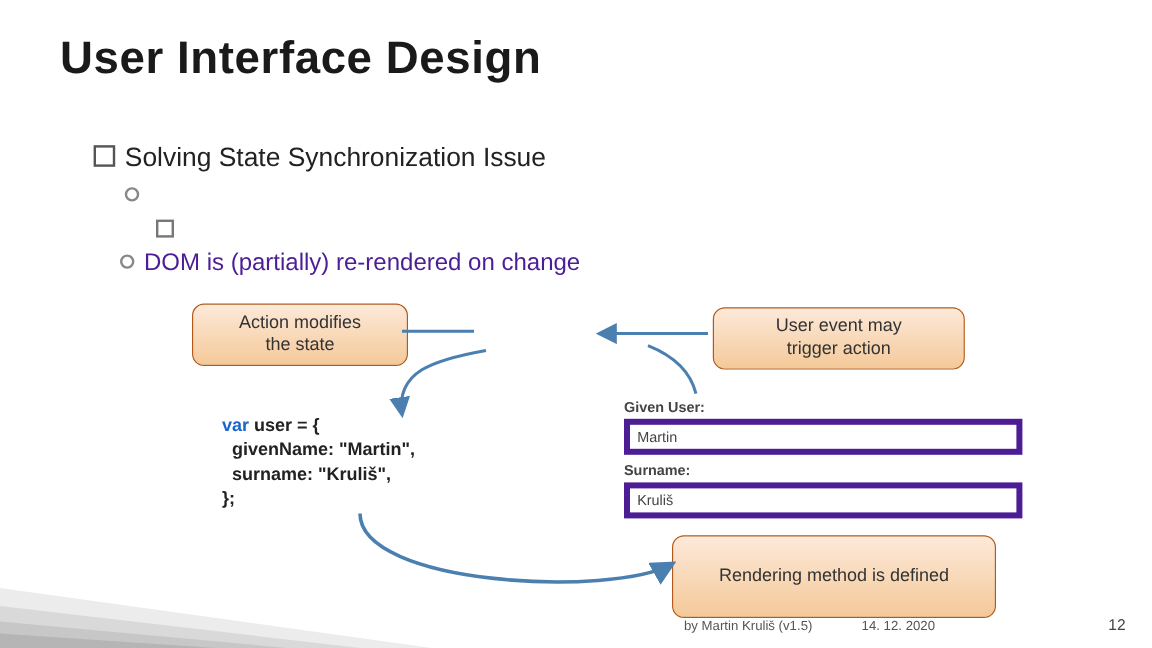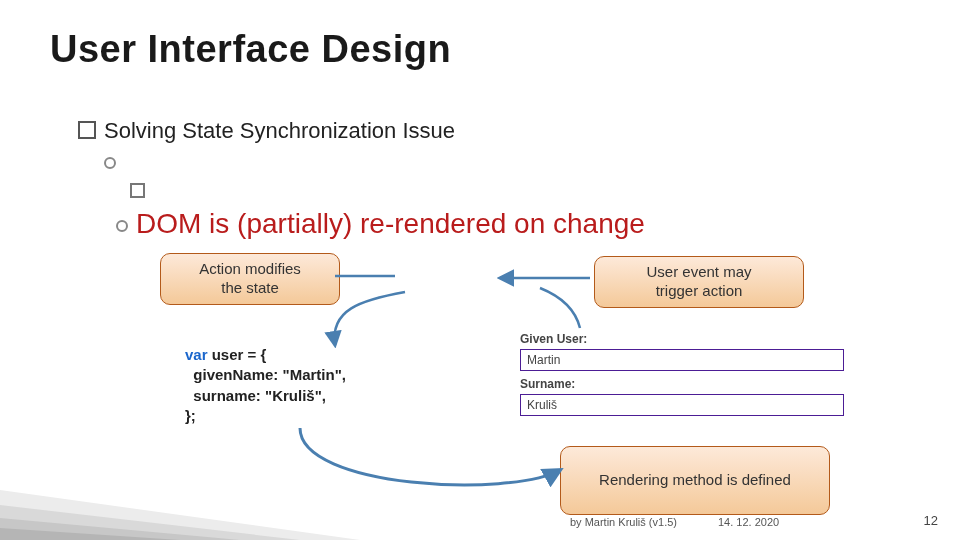--- a/index.html
+++ b/index.html
@@ -4,32 +4,32 @@
 <style>
   html,body{margin:0;padding:0;width:960px;height:540px;background:#fff;font-family:"Segoe UI",Arial,sans-serif;color:#222;overflow:hidden}
   .slide{position:relative;width:960px;height:540px}
   .title{position:absolute;left:50px;top:28px;font-size:38px;font-weight:700;color:#1a1a1a;letter-spacing:.5px}
   .l1{position:absolute;left:78px;top:118px;font-size:22px}
   .l1 .sq{display:inline-block;width:14px;height:14px;border:2px solid #555;margin-right:8px;vertical-align:-1px}
   .l2{position:absolute;left:104px;top:152px;font-size:20px;color:#555}
   .l2 .ring{display:inline-block;width:8px;height:8px;border:2px solid #888;border-radius:50%;margin-right:8px;vertical-align:1px}
   .l3{position:absolute;left:130px;top:182px;font-size:17px;color:#555}
   .l3 .sq{display:inline-block;width:11px;height:11px;border:2px solid #777;margin-right:7px;vertical-align:-1px}
-  .l2b{position:absolute;left:116px;top:208px;font-size:28px;color:#b91c1c}
+  .l2b{position:absolute;left:100px;top:208px;font-size:20px;color:#4c1d95}
   .l2b .ring{display:inline-block;width:8px;height:8px;border:2px solid #888;border-radius:50%;margin-right:8px;vertical-align:1px}
   .callout{position:absolute;padding:6px 14px;border:1px solid #b35a1a;background:linear-gradient(#fde9d9,#f4c999);border-radius:10px;font-size:15px;text-align:center;color:#333;line-height:1.25}
   .co1{left:160px;top:253px;width:150px}
   .co2{left:594px;top:256px;width:180px}
   .co3{left:560px;top:446px;width:240px;padding:24px 14px}
   .actionbox{position:absolute;left:400px;top:262px;padding:5px 22px;border:1px solid #3a6aa0;background:linear-gradient(#eaf2fb,#cfe0f2);border-radius:6px;font-size:17px;color:#222}
   .codebox{position:absolute;left:185px;top:345px;font-family:Liberation Sans, sans-serif;font-size:15px;font-weight:700;line-height:1.35;color:#222}
   .codebox .kw{color:#1a66cc}
   .formbox{position:absolute;left:520px;top:330px;width:330px;font-size:12px;color:#555}
   .formbox .lbl{font-weight:700;color:#444;margin-top:2px}
-  .formbox .inp{border:1px solid #4c1d95;background:#fff;padding:3px 6px;margin:3px 0 6px 0;font-size:12px;color:#444;width:310px}
+  .formbox .inp{border:5px solid #4c1d95;background:#fff;padding:3px 6px;margin:3px 0 6px 0;font-size:12px;color:#444;width:310px}
   svg.arrows{position:absolute;left:0;top:0;width:960px;height:540px;pointer-events:none}
   .foot-left{position:absolute;left:570px;bottom:12px;font-size:11px;color:#555}
   .foot-mid{position:absolute;left:718px;bottom:12px;font-size:11px;color:#555}
   .foot-right{position:absolute;right:22px;bottom:12px;font-size:13px;color:#444}
   .wedge{position:absolute;left:0;bottom:0;width:360px;height:90px}
 </style>
 </head>
 <body>
 <div class="slide">
 

